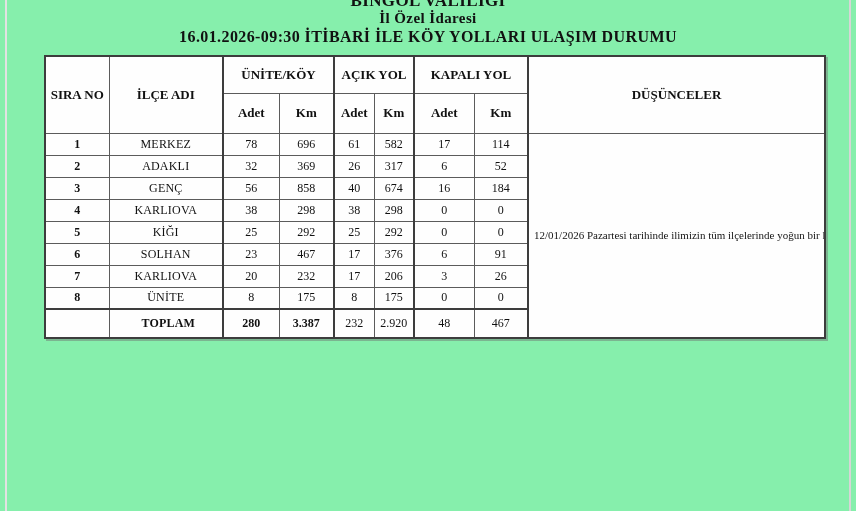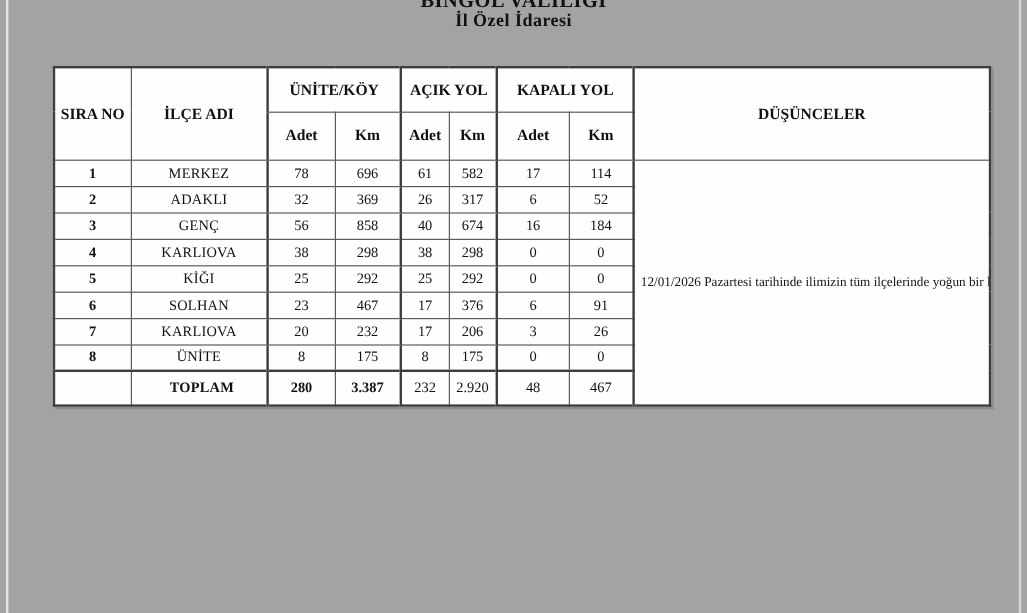--- a/index.html
+++ b/index.html
@@ -11,21 +11,21 @@
     width: 856px;
     height: 511px;
     overflow: hidden;
     position: relative;
     font-family: "Liberation Serif", "DejaVu Serif", serif;
     color: #111111;
   }
   .page {
     position: absolute;
     inset: 0;
-    background: #a3a3a3;
+    background: #86efac;
   }
   
   .edge-line-left {
     position: absolute;
     left: 5px; top: 0; bottom: 0;
     width: 2px;
     background: #e2e2e2;
   }
   .edge-line-right {
     position: absolute;
@@ -104,20 +104,21 @@
 <body>
 
 <div class="page">
 
   <div class="edge-line-left"></div>
   <div class="edge-line-right"></div>
 
   <div class="title-block">
     <div class="title-line-1">BİNGÖL VALİLİĞİ</div>
     <div class="title-line-2">İl Özel İdaresi</div>
+    <div class="title-line-3">16.01.2026-09:30 İTİBARİ İLE KÖY YOLLARI ULAŞIM DURUMU</div>
   </div>
 
   <table class="doc-table">
     <colgroup>
       <col style="width:64px">
       <col style="width:114px">
       <col style="width:56px">
       <col style="width:55px">
       <col style="width:40px">
       <col style="width:40px">

